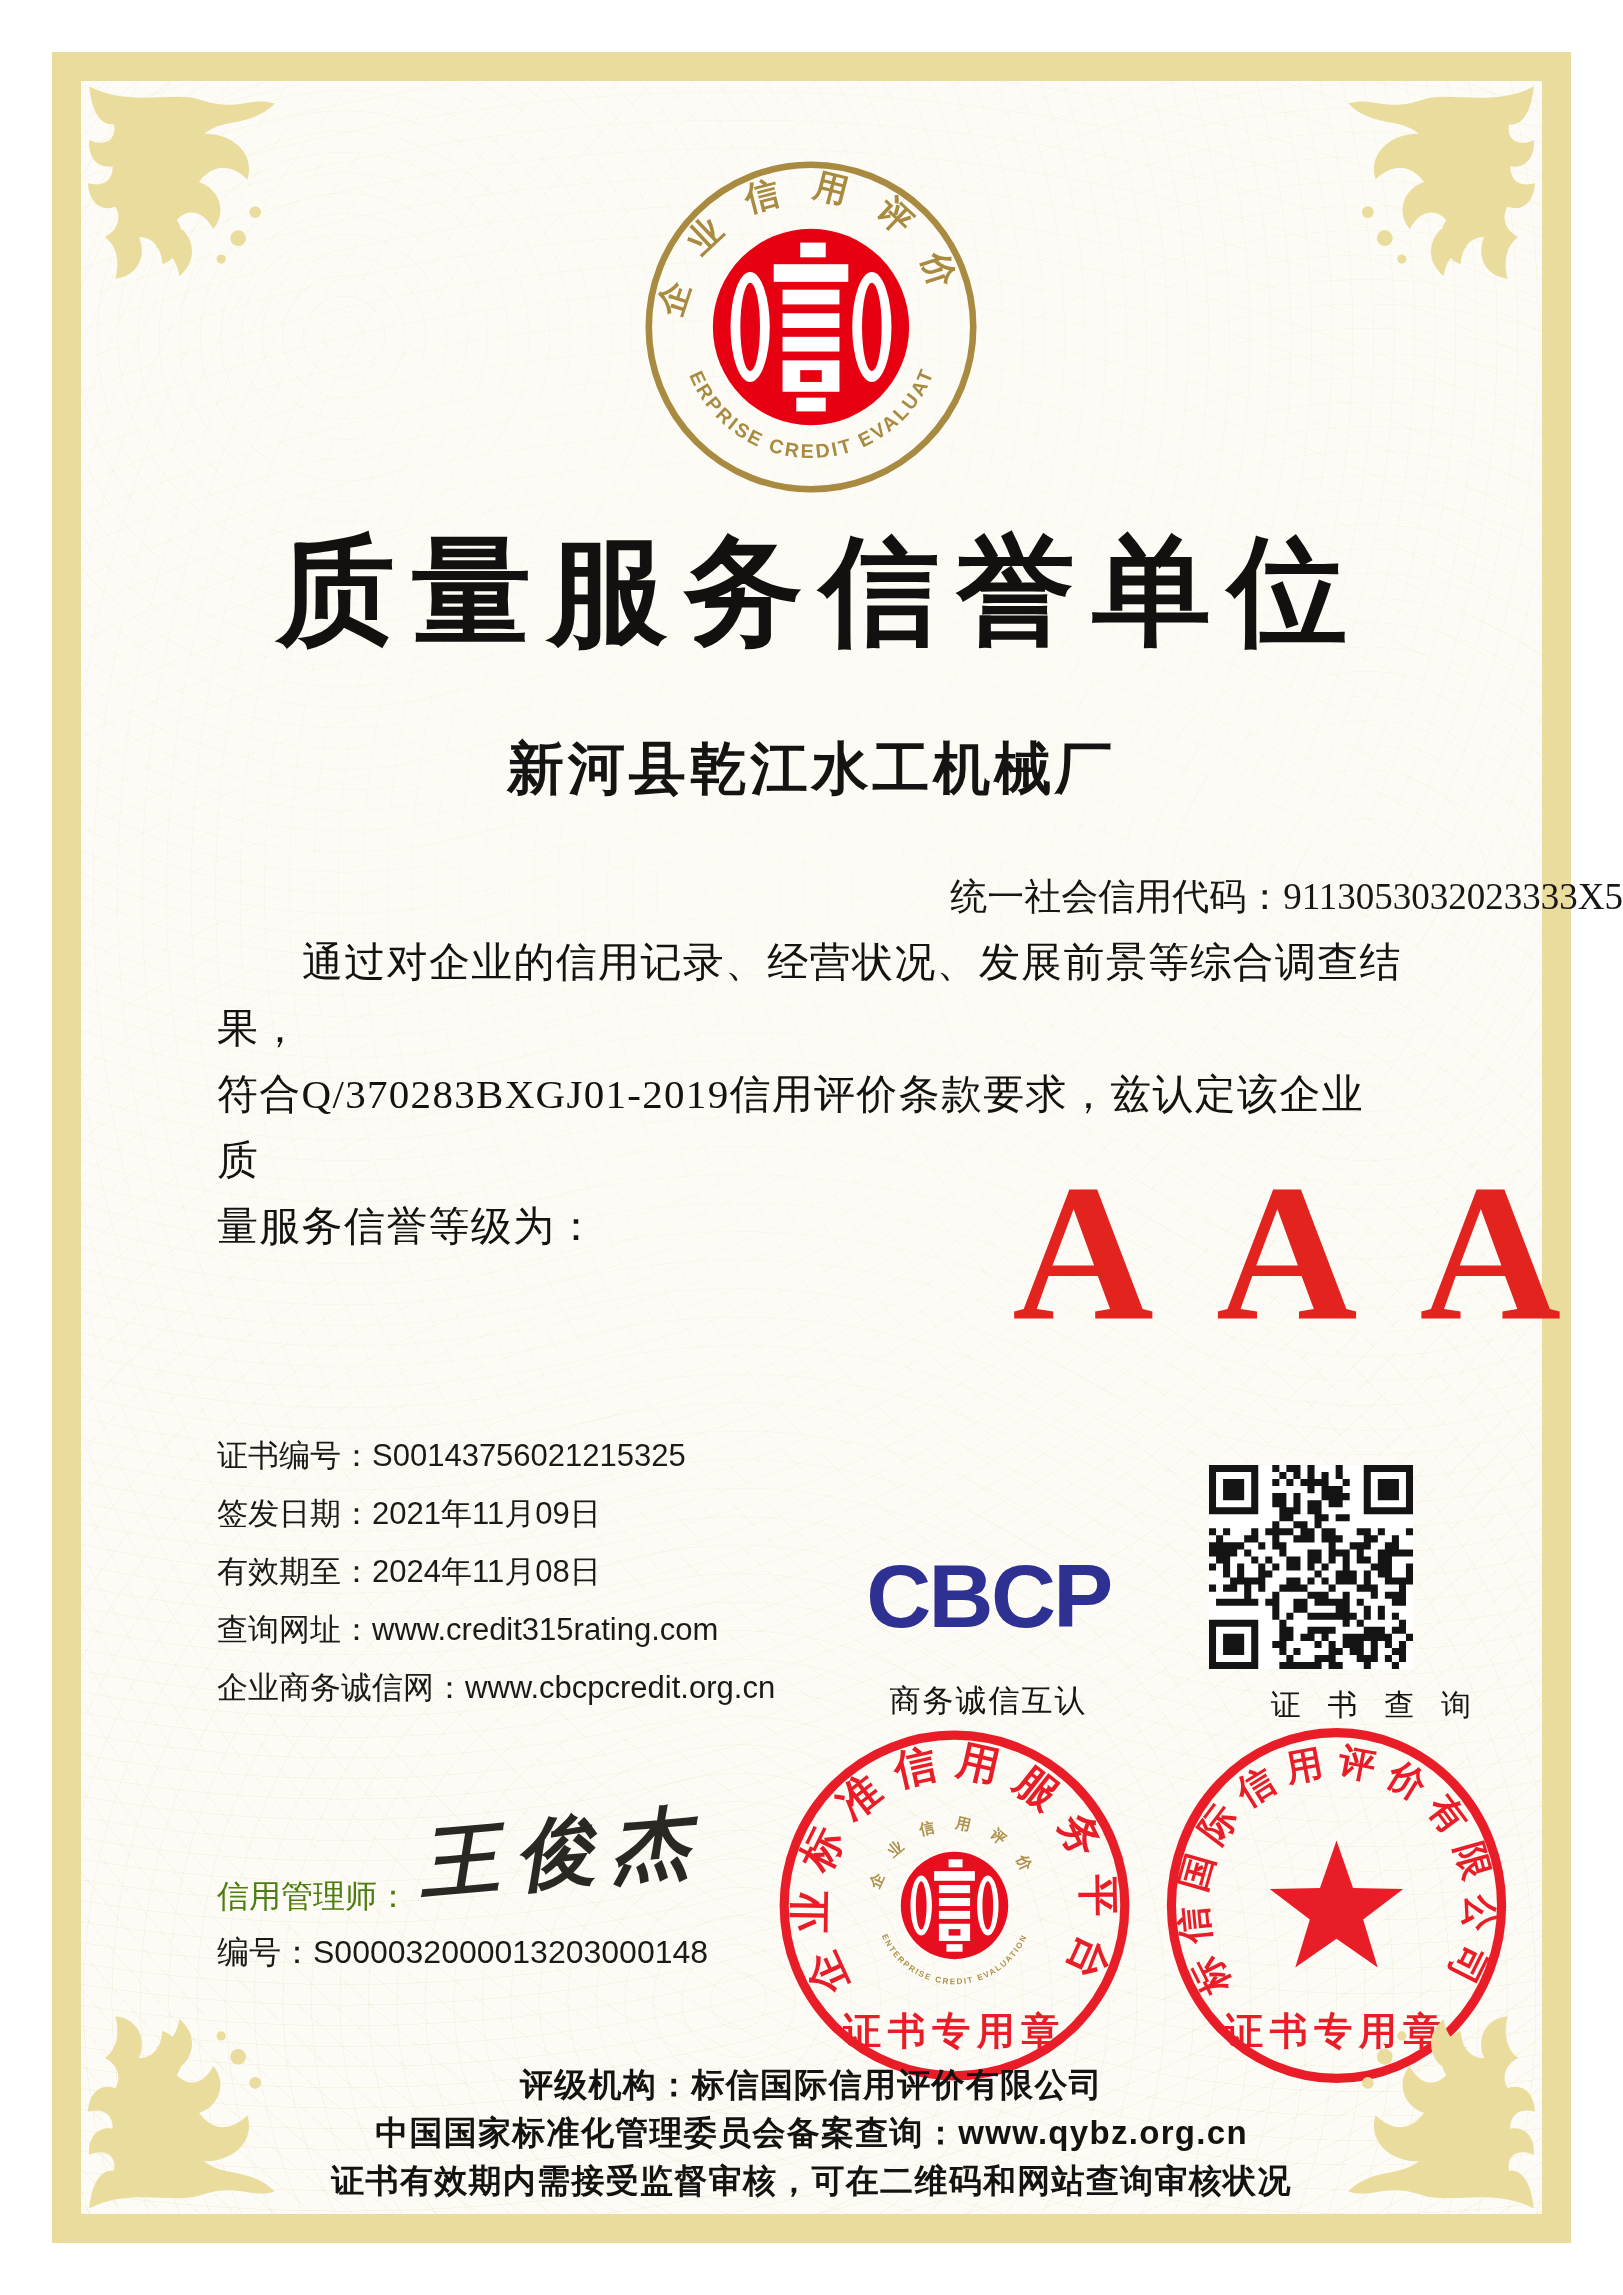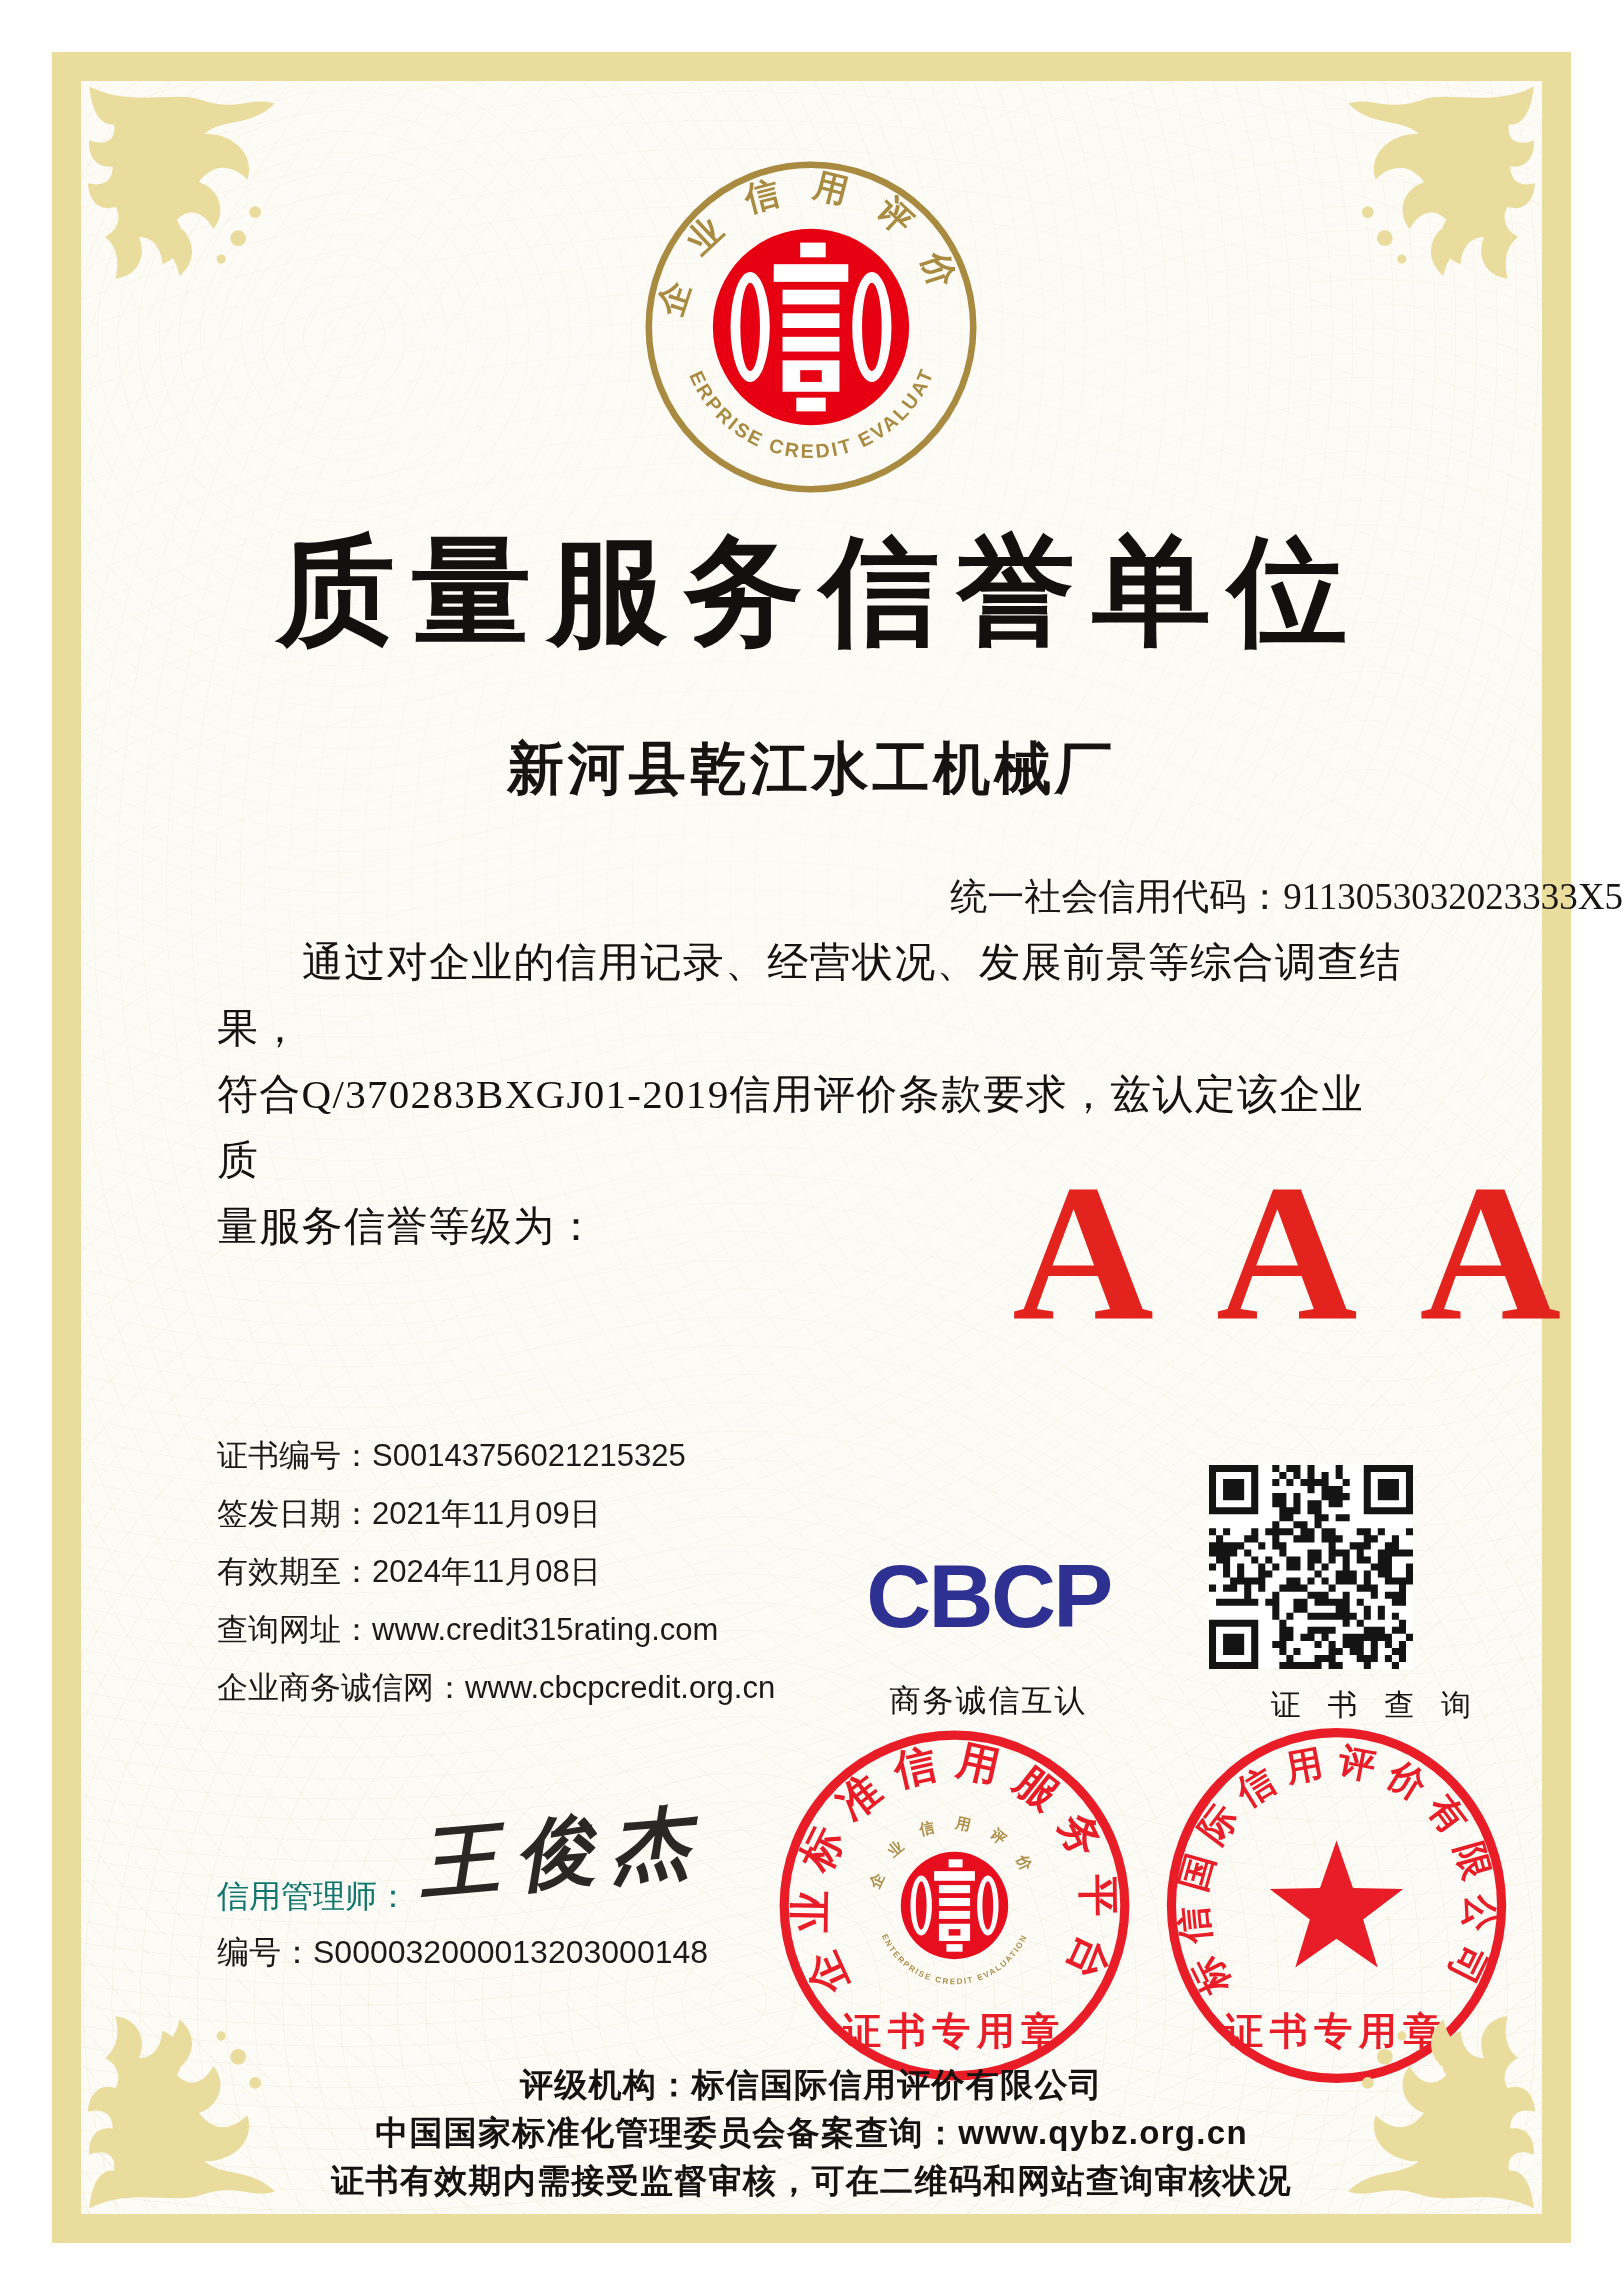--- a/index.html
+++ b/index.html
@@ -53,21 +53,21 @@
   .cbcp{position:absolute;left:848px;width:281px;top:1552px;text-align:center;}
   .cbcp .mark{font-size:90px;font-weight:bold;letter-spacing:-2.6px;color:var(--blue);
     transform:scaleY(.98);line-height:1;}
   .cbcp .cap{margin-top:38px;font-size:31px;letter-spacing:2px;color:#161514;}
 
   .qr-block{position:absolute;left:1209px;top:1465px;width:204px;}
   .qr-box{width:204px;height:204px;background:#ffffff;}
   .qr-cap{position:absolute;left:1242px;width:267px;top:1685px;text-align:center;
     font-size:30px;letter-spacing:9.2px;color:#161514;}
 
-  .sig-label{position:absolute;left:217px;top:1875px;font-size:32px;color:#0f766e;}
+  .sig-label{position:absolute;left:217px;top:1875px;font-size:32px;color:#4d7c0f;}
   .sig-name{position:absolute;left:393px;top:1800px;width:340px;text-align:center;
     font-family:"Liberation Serif","DejaVu Serif",serif;font-style:italic;font-weight:bold;
     font-size:79px;letter-spacing:17px;color:#2b2724;transform:rotate(-5deg);}
   .sig-number{position:absolute;left:217px;top:1931px;font-size:32px;color:#1b1a19;}
 
   .seal{position:absolute;width:393px;height:393px;opacity:.94;}
   .seal.left{left:758px;top:1709px;}
   .seal.right{left:1140px;top:1709px;}
 
   .footer{position:absolute;left:0;right:0;top:2061px;text-align:center;

